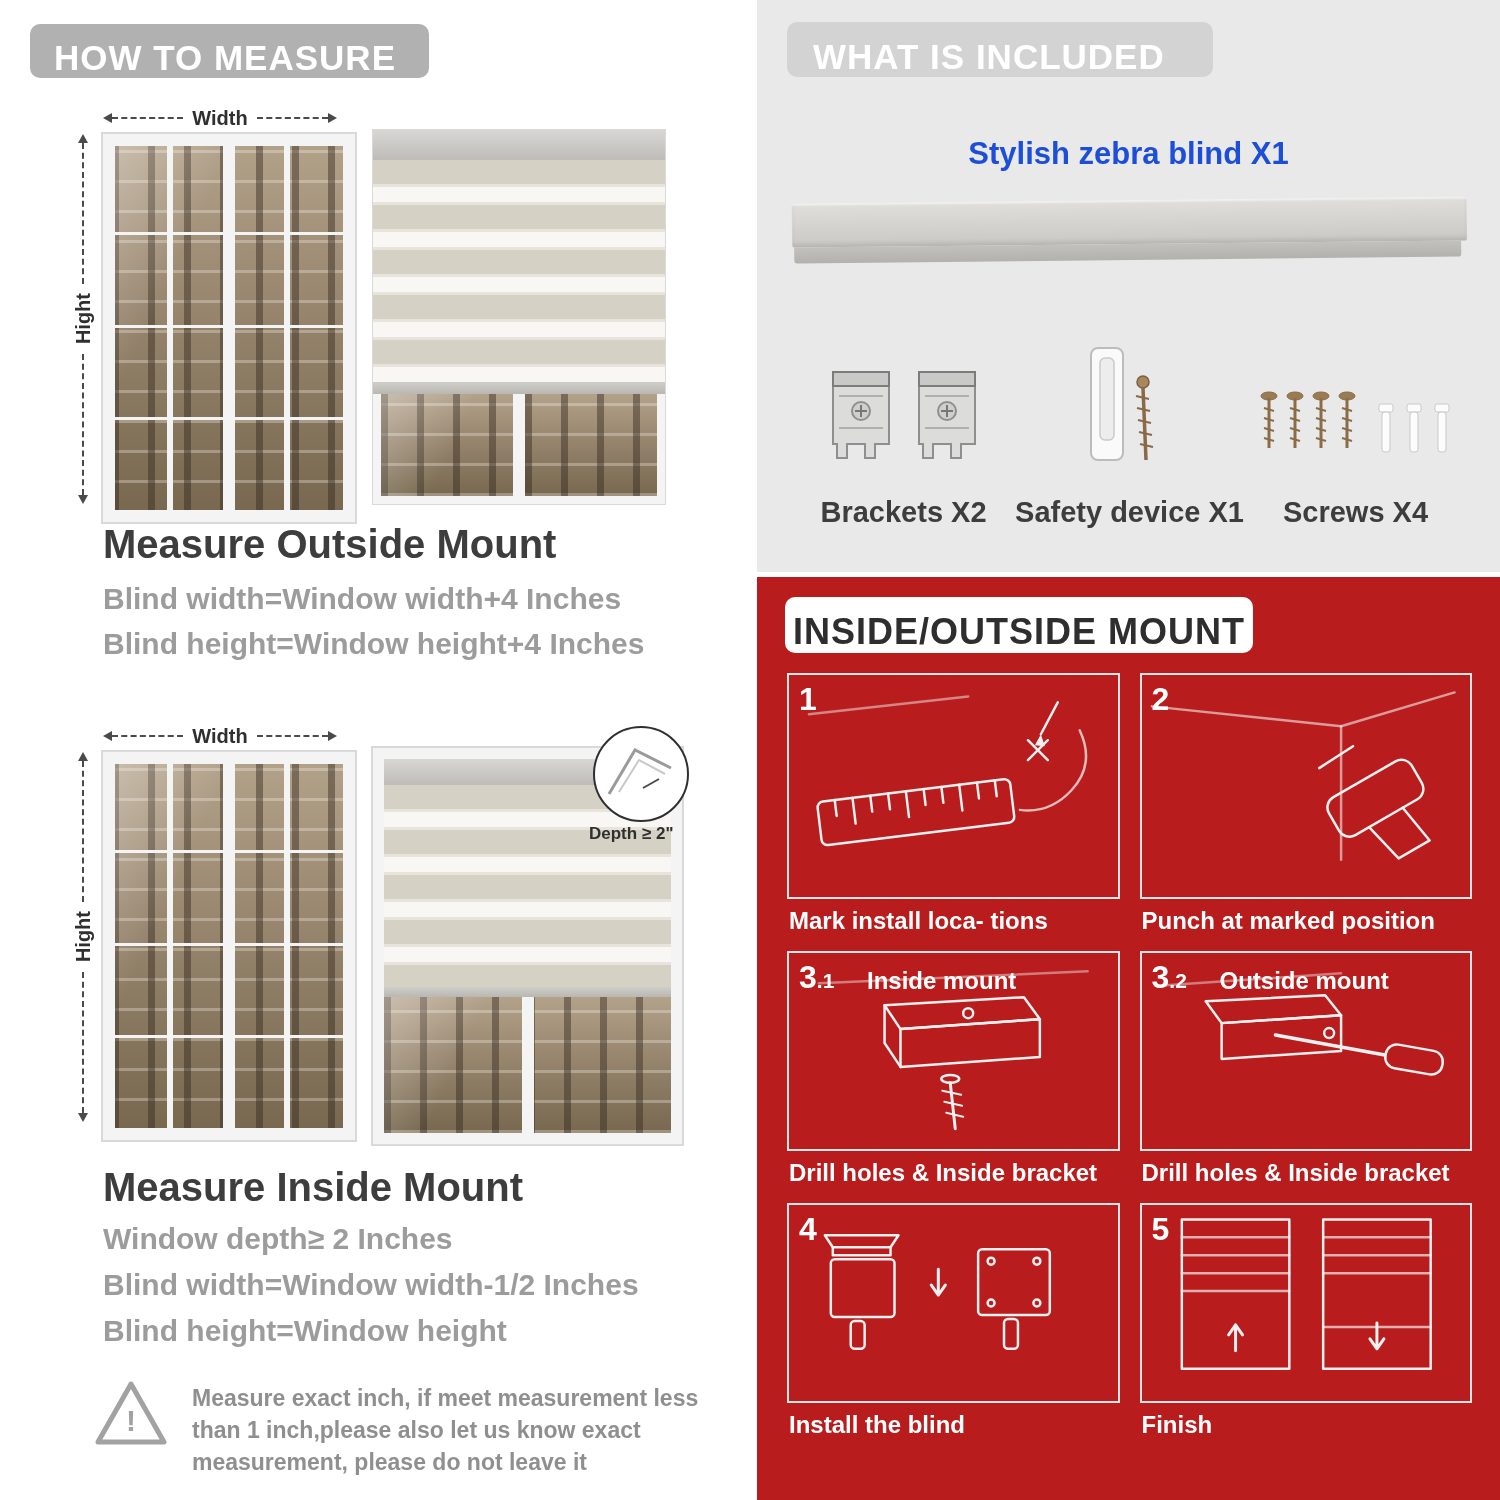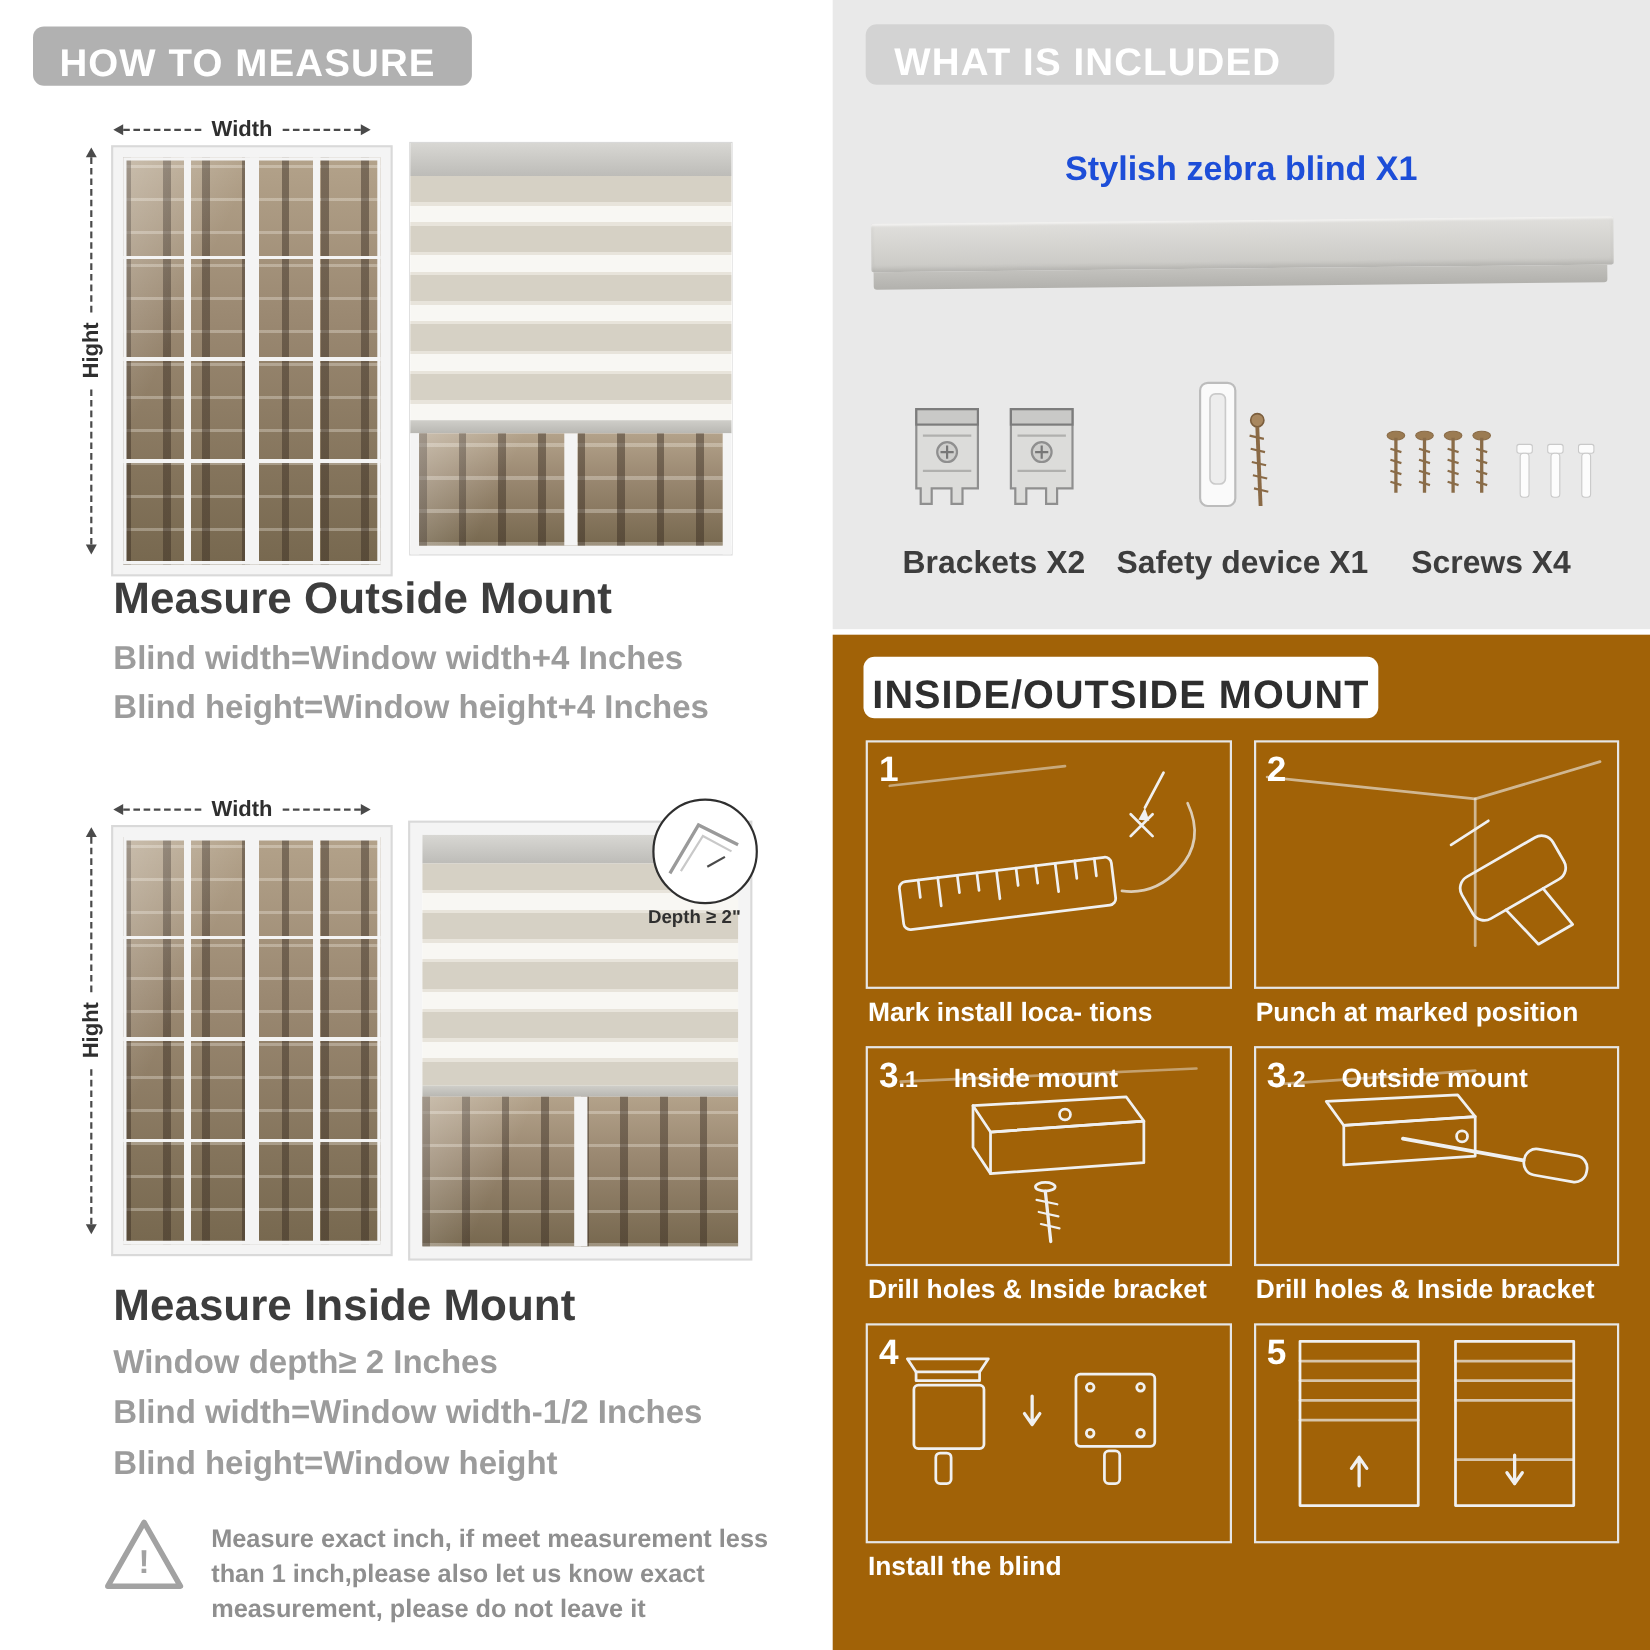--- a/index.html
+++ b/index.html
@@ -81,21 +81,21 @@
   .headrail-big{position:absolute;left:35px;top:200px;width:675px;transform:rotate(-0.6deg);}
   .hr-face{height:44px;background:linear-gradient(180deg,#e0dfdc,#c9c8c4);border-radius:2px;
     box-shadow:inset 0 2px 2px rgba(255,255,255,.6), inset 0 -3px 4px rgba(0,0,0,.10);}
   .hr-lip{height:16px;margin:0 6px 0 2px;background:linear-gradient(180deg,#c2c1bd,#b2b1ad);border-radius:0 0 3px 3px;}
   .items-row{position:absolute;left:35px;top:316px;width:675px;display:flex;}
   .item{flex:1;display:flex;flex-direction:column;align-items:center;gap:20px;}
   .item-art{height:150px;display:flex;align-items:flex-end;justify-content:center;gap:14px;}
   .item-label{margin-top:10px;font-size:29px;font-weight:bold;color:#3d3d3d;white-space:nowrap;}
 
   
-  .mount-panel{position:absolute;left:757px;top:577px;width:743px;height:923px;background:#a16207;}
+  .mount-panel{position:absolute;left:757px;top:577px;width:743px;height:923px;background:#b91c1c;}
   .steps{position:absolute;left:30px;top:96px;width:685px;display:grid;grid-template-columns:1fr 1fr;column-gap:20px;}
   .step{margin-bottom:14px;display:flex;flex-direction:column;}
   .step-box{position:relative;border:2px solid #e6e6e6;}
   .row1{height:222px;}
   .row2,.row3{height:196px;}
   .step-num{position:absolute;top:6px;left:10px;color:#fff;font-size:32px;font-weight:bold;z-index:2;}
   .num-small{font-size:21px;}
   .step-sub{position:absolute;top:14px;left:78px;color:#fff;font-size:24px;font-weight:bold;z-index:2;white-space:nowrap;}
   .step-art{position:absolute;inset:0;width:100%;height:100%;}
   .step-caption{margin:8px 0 0 2px;font-size:24px;font-weight:bold;color:#fff;min-height:30px;white-space:nowrap;}
@@ -401,18 +401,19 @@
             <g fill="none" stroke="#f0f0f0" stroke-width="2.5" stroke-linejoin="round" stroke-linecap="round">
               <rect x="40" y="14" width="108" height="150"></rect>
               <path d="M40 32 h108 M40 50 h108 M40 68 h108 M40 86 h108" opacity=".7"></path>
               <path d="M94 146 v-26 m0 0 l-7 10 m7 -10 l7 10" stroke-width="3"></path>
               <rect x="182" y="14" width="108" height="150"></rect>
               <path d="M182 32 h108 M182 50 h108 M182 68 h108 M182 122 h108" opacity=".7"></path>
               <path d="M236 118 v26 m0 0 l-7 -10 m7 10 l7 -10" stroke-width="3"></path>
             </g>
           </svg>
         </div>
+        <div class="step-caption">Finish</div>
       </div>
 
     </div>
   </div>
 
 </div>
 
 </body></html>

